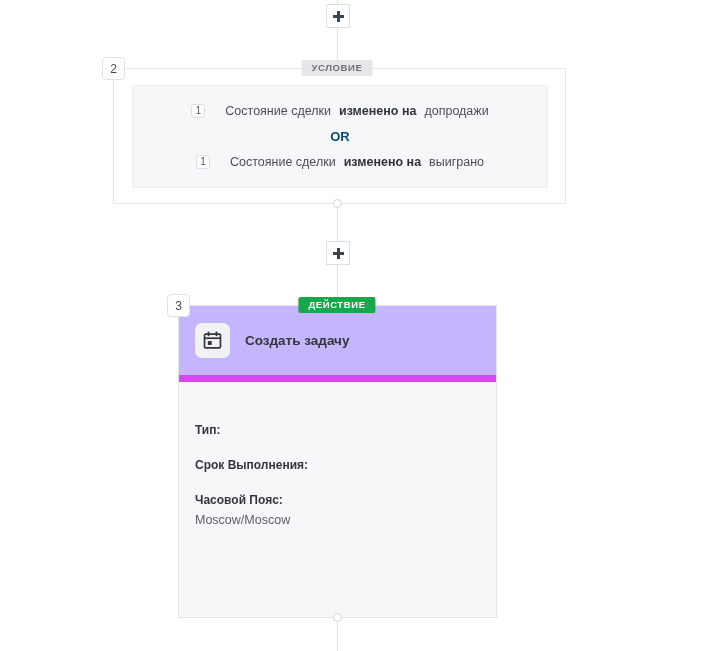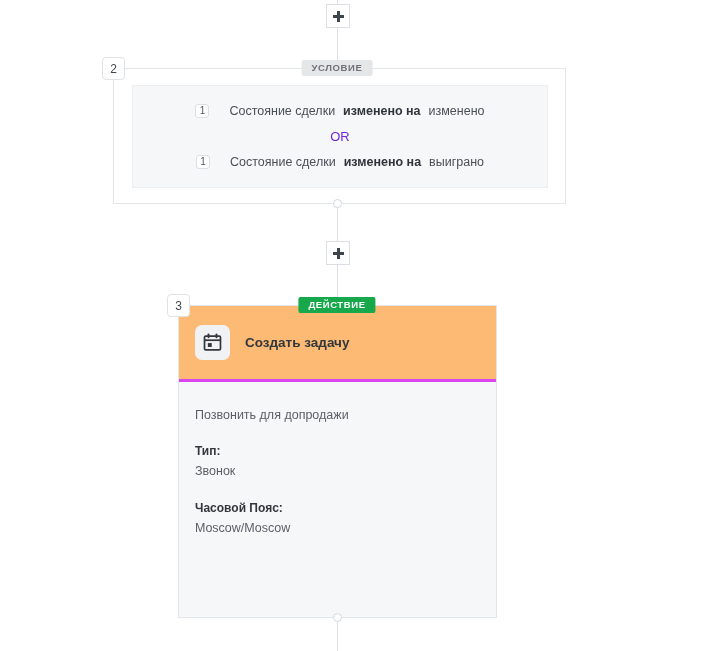--- a/index.html
+++ b/index.html
@@ -156,35 +156,35 @@
   .cond-field { color: #4a4f56; margin-left: 13px; }
   .cond-op {
     font-weight: bold;
     color: #30353c;
     margin: 0 6px 0 8px;
     text-align: center;
   }
   .cond-val { color: #4a4f56; margin-left: 2px; }
   .cond-joiner {
     font-size: 13px;
-    font-weight: normal;
-    color: #6d28d9;
+    font-weight: bold;
+    color: #0c4a6e;
     margin: 12px 0;
     line-height: 1;
   }
 
   
   .action-head {
     position: absolute;
     left: 0;
     right: 0;
     top: 0;
     height: 76px;
-    background: #fdba74;
-    border-bottom: 3px solid #d946ef;
+    background: #c4b5fd;
+    border-bottom: 7px solid #d946ef;
     box-sizing: border-box;
     display: flex;
     align-items: center;
     padding-left: 16px;
   }
   .action-icon {
     width: 35px;
     height: 35px;
     border-radius: 7px;
     background: #f1f2f4;
@@ -237,21 +237,21 @@
   <div class="vline" style="left:337px; top:28px; height:40px;"></div>
 
   <div class="step-frame" style="left:113px; top:68px; width:453px; height:136px;">
 
     <div class="cond-inner" style="left:18px; top:16px; width:416px; height:103px;">
 
       <div class="cond-row">
         <span class="cond-index">1</span>
         <span class="cond-field">Состояние сделки</span>
         <span class="cond-op">изменено на</span>
-        <span class="cond-val">изменено</span>
+        <span class="cond-val">допродажи</span>
       </div>
 
       <div class="cond-joiner">OR</div>
 
       <div class="cond-row">
         <span class="cond-index">1</span>
         <span class="cond-field">Состояние сделки</span>
         <span class="cond-op">изменено на</span>
         <span class="cond-val">выиграно</span>
       </div>
@@ -286,29 +286,28 @@
           <line x1="14.2" y1="1.4" x2="14.2" y2="4.6" stroke="#32373e" stroke-width="1.9" stroke-linecap="round"></line>
           <rect x="5.1" y="10.6" width="4.1" height="4.1" fill="#32373e"></rect>
         </svg>
       </span>
       <span class="action-title">Создать задачу</span>
     </div>
 
     <div class="action-body">
 
       <div class="field-block">
-        <div class="field-value">Позвонить для допродажи</div>
       </div>
 
       <div class="field-block">
         <div class="field-label">Тип:</div>
-        <div class="field-value">Звонок</div>
       </div>
 
       <div class="field-block">
+        <div class="field-label">Срок Выполнения:</div>
       </div>
 
       <div class="field-block">
         <div class="field-label">Часовой Пояс:</div>
         <div class="field-value">Moscow/Moscow</div>
       </div>
 
     </div>
   </div>
 

